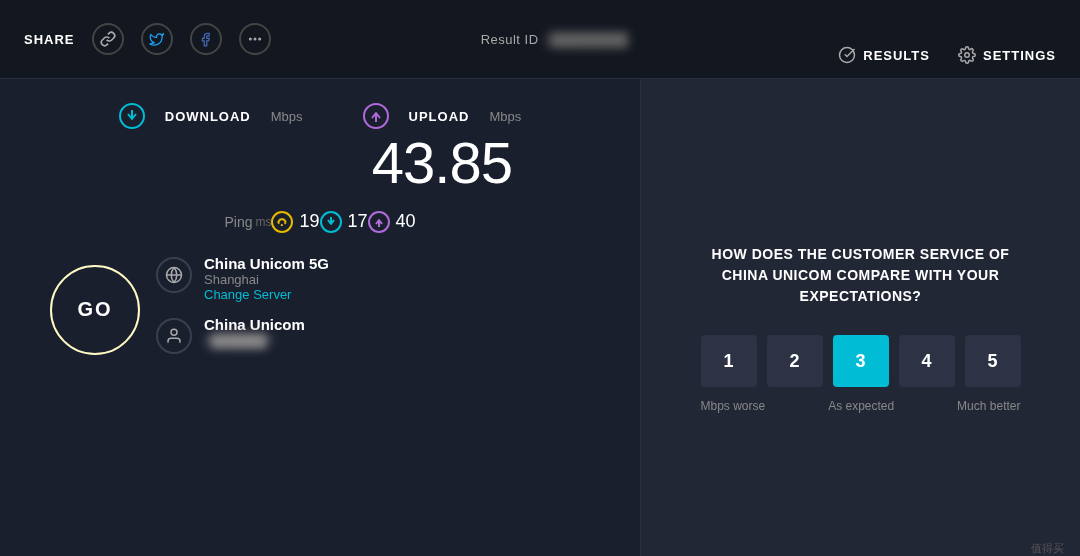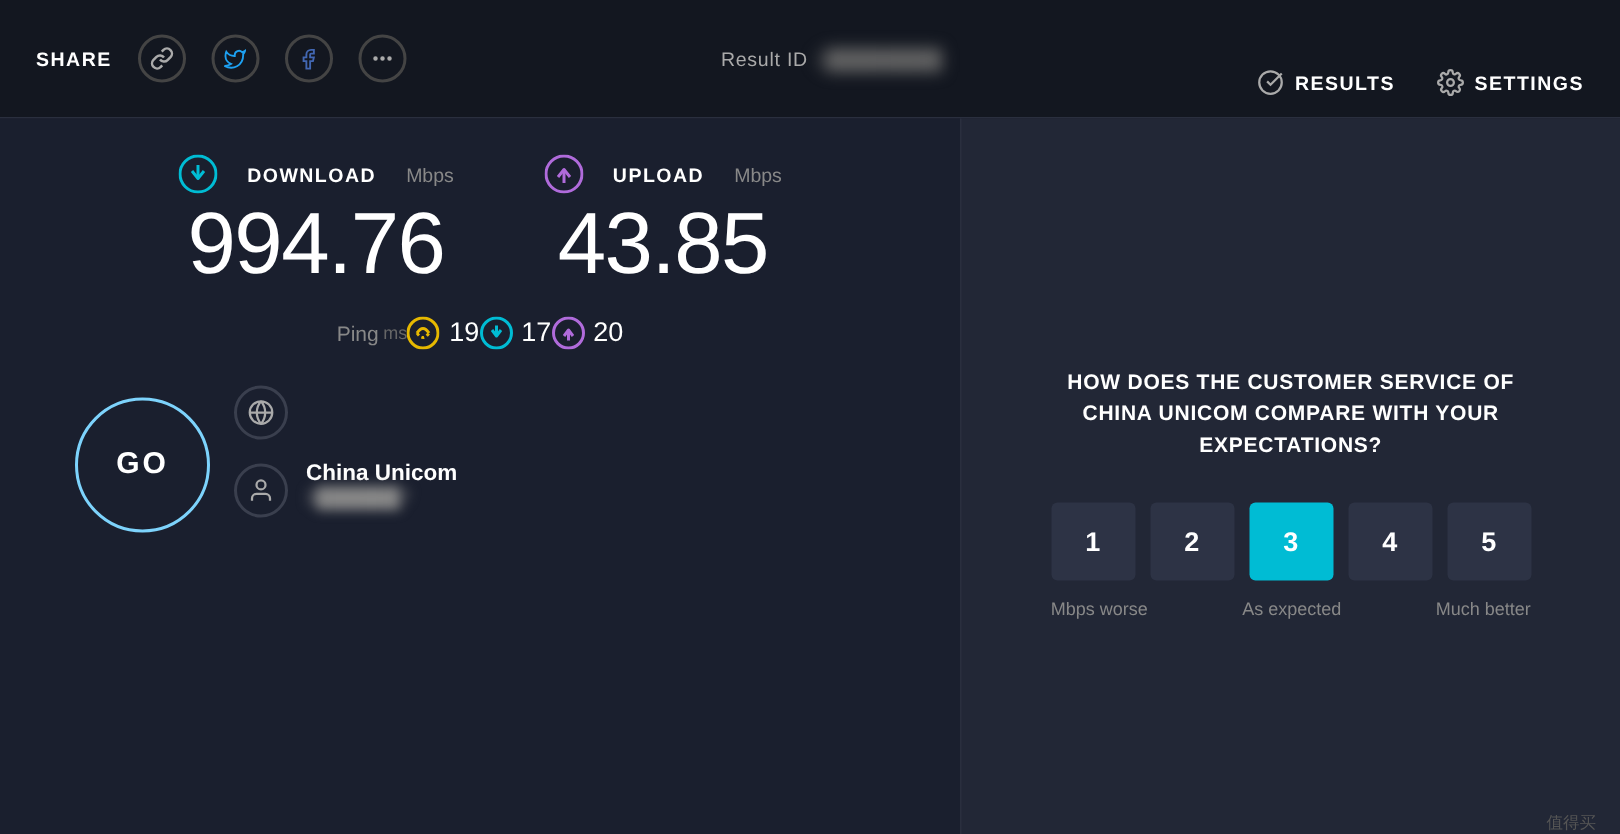--- a/index.html
+++ b/index.html
@@ -148,21 +148,21 @@
       align-items: flex-start;
       gap: 16px;
       width: 100%;
       max-width: 540px;
       margin-top: 4px;
     }
     .go-button {
       width: 90px;
       height: 90px;
       border-radius: 50%;
-      border: 2px solid #7dd3fc;
+      border: 2px solid #fef9c3;
       display: flex;
       align-items: center;
       justify-content: center;
       font-size: 20px;
       font-weight: bold;
       letter-spacing: 2px;
       color: #fff;
       cursor: pointer;
       flex-shrink: 0;
       margin-top: 10px;
@@ -337,21 +337,20 @@
       <div class="metric">
         <div class="metric-header">
           <svg class="metric-icon" viewBox="0 0 26 26">
             <circle cx="13" cy="13" r="12" stroke="#00bcd4" stroke-width="2"></circle>
             <polyline points="9,11 13,16 17,11" stroke="#00bcd4" stroke-width="2" stroke-linejoin="round"></polyline>
             <line x1="13" y1="7" x2="13" y2="16" stroke="#00bcd4" stroke-width="2"></line>
           </svg>
           <span class="metric-label">DOWNLOAD</span>
           <span class="metric-unit">Mbps</span>
         </div>
-        <div class="metric-value download-val">994.76</div>
       </div>
 
       <div class="metric">
         <div class="metric-header">
           <svg class="metric-icon" viewBox="0 0 26 26">
             <circle cx="13" cy="13" r="12" stroke="#b06bdb" stroke-width="2"></circle>
             <polyline points="9,15 13,10 17,15" stroke="#b06bdb" stroke-width="2" stroke-linejoin="round"></polyline>
             <line x1="13" y1="10" x2="13" y2="19" stroke="#b06bdb" stroke-width="2"></line>
           </svg>
           <span class="metric-label">UPLOAD</span>
@@ -379,36 +378,41 @@
           <line x1="11" y1="6" x2="11" y2="13" stroke="#00bcd4" stroke-width="2"></line>
         </svg>
         <span class="ping-num">17</span>
       </div>
       <div class="ping-item">
         <svg width="22" height="22" viewBox="0 0 22 22">
           <circle cx="11" cy="11" r="10" stroke="#b06bdb" stroke-width="2"></circle>
           <polyline points="8,13 11,9 14,13" stroke="#b06bdb" stroke-width="2" fill="none" stroke-linejoin="round"></polyline>
           <line x1="11" y1="9" x2="11" y2="16" stroke="#b06bdb" stroke-width="2"></line>
         </svg>
-        <span class="ping-num">20</span>
+        <span class="ping-num">40</span>
       </div>
     </div>
 
     <div class="info-row">
       <div class="go-button">GO</div>
 
       <div class="server-info">
 
 
         <div class="info-item">
           <div class="info-icon">
             <svg width="18" height="18" viewBox="0 0 24 24" stroke="#aaa" stroke-width="2">
               <circle cx="12" cy="12" r="10"></circle>
               <path d="M2 12h20M12 2a15.3 15.3 0 010 20M12 2a15.3 15.3 0 000 20"></path>
             </svg>
+          </div>
+          <div class="info-text">
+            <span class="info-title">China Unicom 5G</span>
+            <span class="info-sub">Shanghai</span>
+            <a class="info-link">Change Server</a>
           </div>
         </div>
 
         <div class="info-item">
           <div class="info-icon">
             <svg width="18" height="18" viewBox="0 0 24 24" stroke="#aaa" stroke-width="2">
               <path d="M20 21v-2a4 4 0 00-4-4H8a4 4 0 00-4 4v2"></path>
               <circle cx="12" cy="7" r="4"></circle>
             </svg>
           </div>

